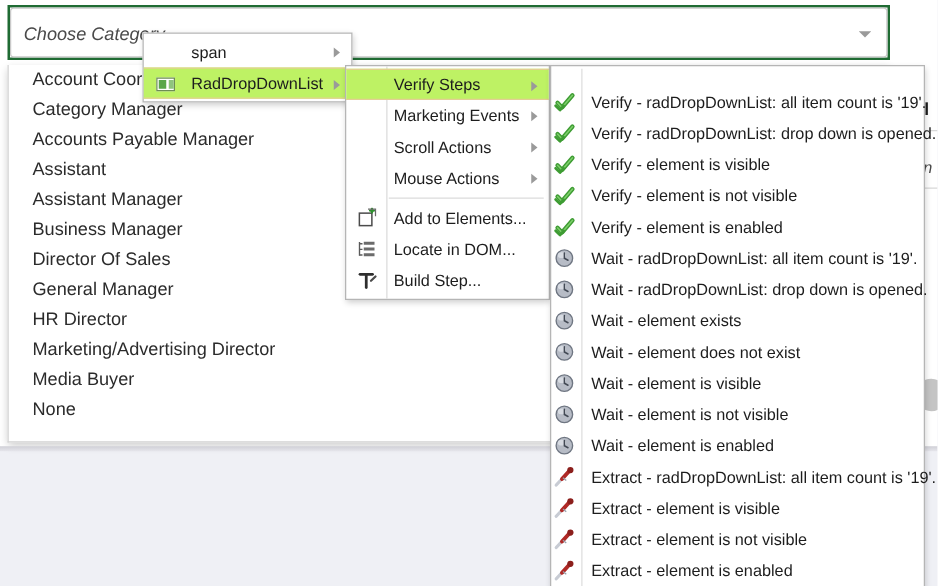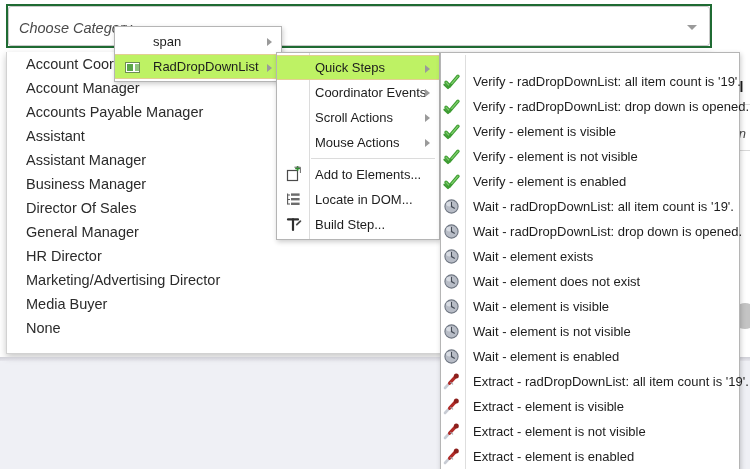--- a/index.html
+++ b/index.html
@@ -271,21 +271,21 @@
   <div id="combo-wrap">
     <div id="combo-inner">
       <span id="combo-placeholder">Choose Category</span>
       <span id="combo-arrow"></span>
     </div>
   </div>
 
   <div id="category-list">
 
   <div class="cat-item"><span>Account Coordinator</span></div>
-      <div class="cat-item"><span>Account Manager</span></div>
+      <div class="cat-item"><span>Category Manager</span></div>
       <div class="cat-item"><span>Accounts Payable Manager</span></div>
       <div class="cat-item"><span>Assistant</span></div>
       <div class="cat-item"><span>Assistant Manager</span></div>
       <div class="cat-item"><span>Business Manager</span></div>
       <div class="cat-item"><span>Director Of Sales</span></div>
       <div class="cat-item"><span>General Manager</span></div>
       <div class="cat-item"><span>HR Director</span></div>
       <div class="cat-item"><span>Marketing/Advertising Director</span></div>
       <div class="cat-item"><span>Media Buyer</span></div>
       <div class="cat-item"><span>None</span></div>
@@ -311,25 +311,25 @@
         <span class="ddl-glyph"></span>
       </span>
       <span class="label">RadDropDownList</span>
       <span class="submenu-arrow"></span>
     </div>
   </div>
 
 <div class="menu" id="menu-actions">
   <div class="left-rail"></div>
 <div class="menu-item selected">
-      <span class="label">Quick Steps</span>
+      <span class="label">Verify Steps</span>
       <span class="submenu-arrow"></span>
     </div>
     <div class="menu-item">
-      <span class="label">Coordinator Events</span>
+      <span class="label">Marketing Events</span>
       <span class="submenu-arrow"></span>
     </div>
     <div class="menu-item">
       <span class="label">Scroll Actions</span>
       <span class="submenu-arrow"></span>
     </div>
     <div class="menu-item">
       <span class="label">Mouse Actions</span>
       <span class="submenu-arrow"></span>
     </div>

